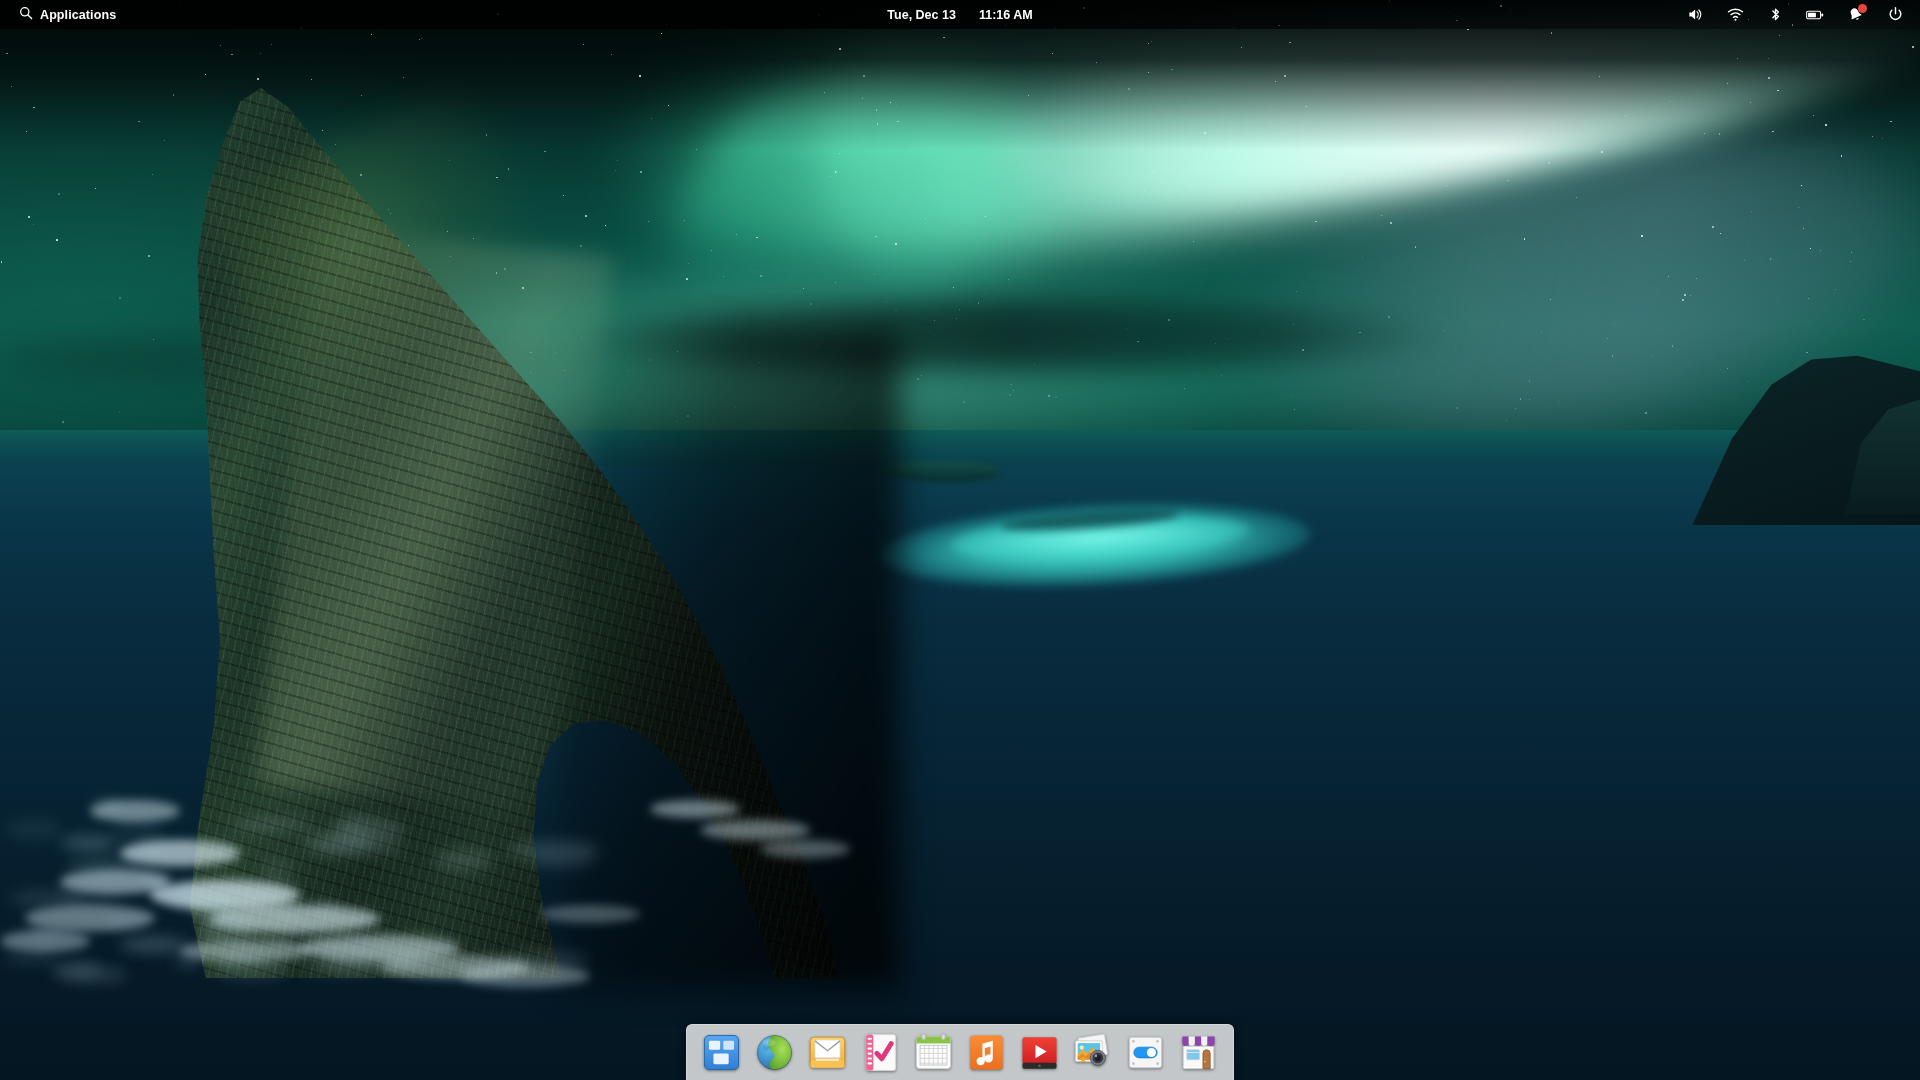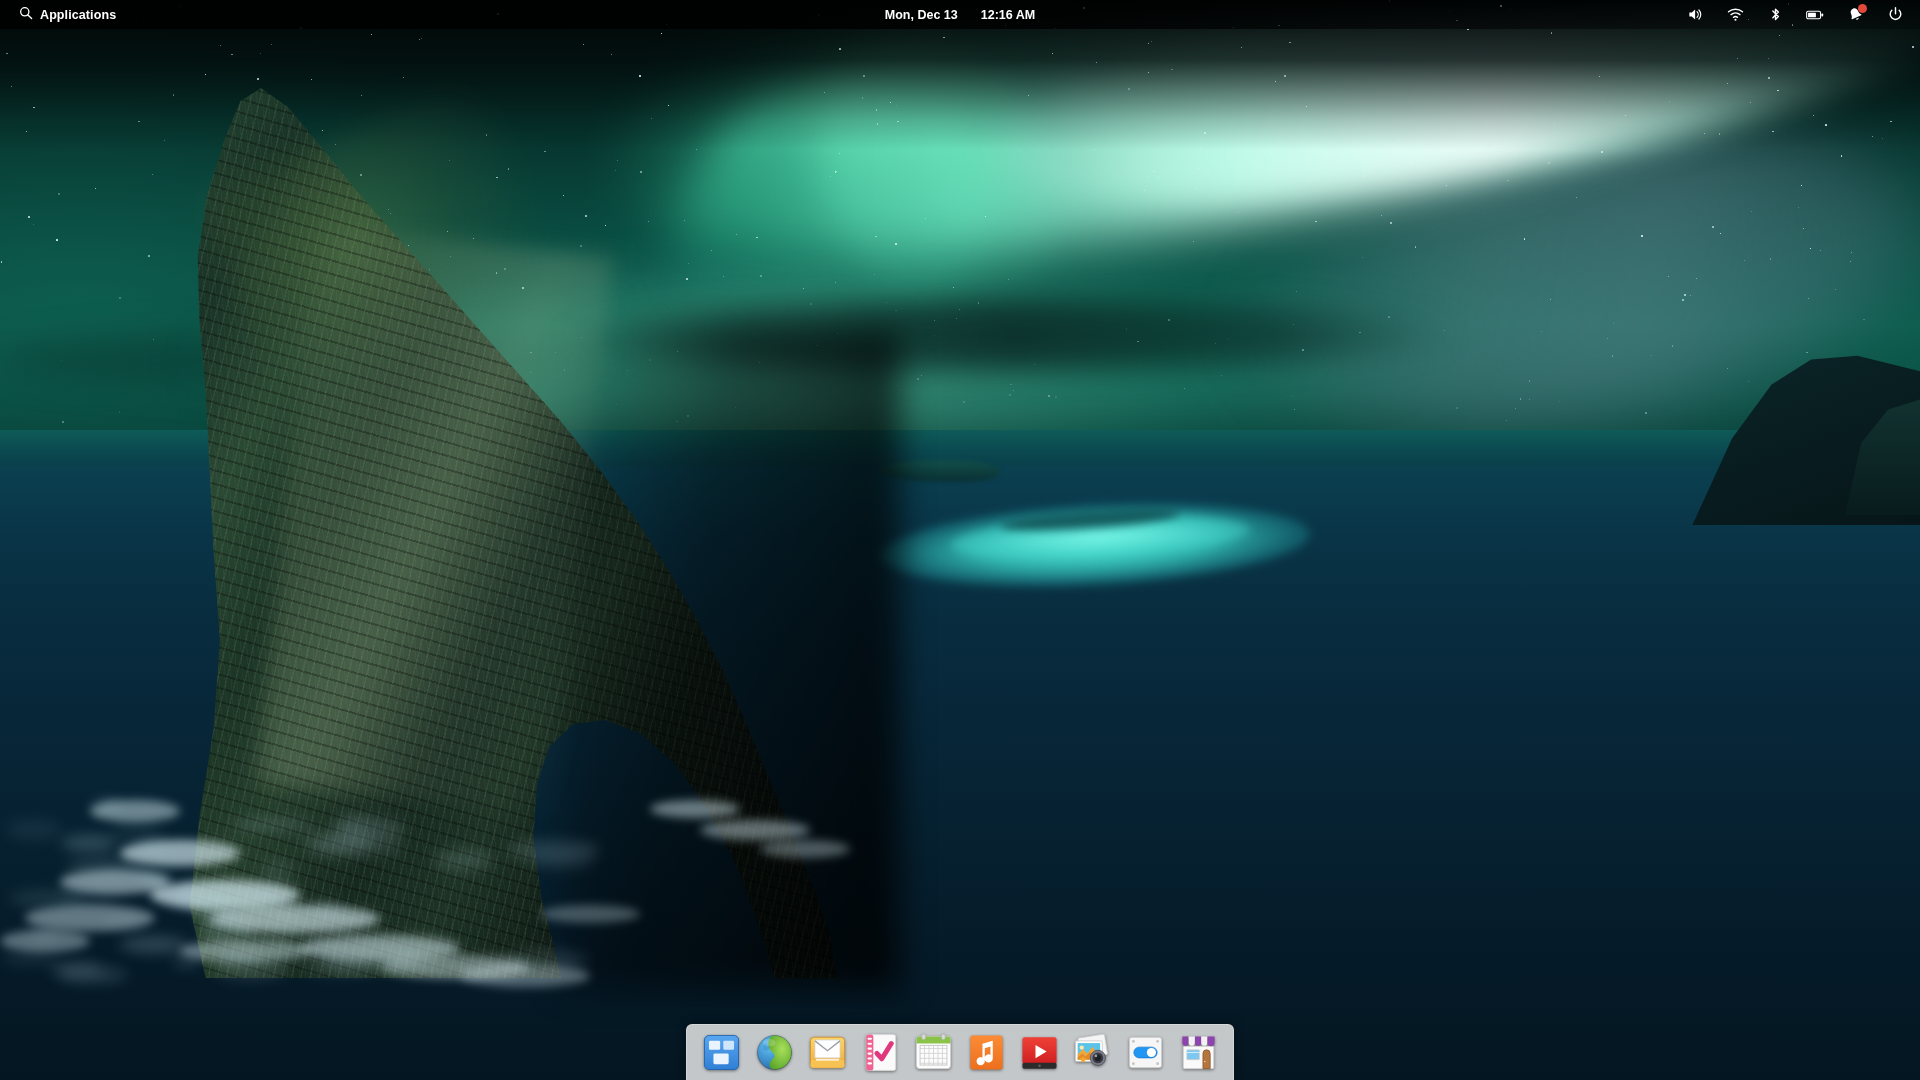--- a/index.html
+++ b/index.html
@@ -946,22 +946,22 @@
           <svg width="14" height="14" viewBox="0 0 16 16">
             <circle cx="6.6" cy="6.6" r="4.7" fill="none" stroke="#fff" stroke-width="1.5"></circle>
             <line x1="10.2" y1="10.2" x2="14.4" y2="14.4" stroke="#fff" stroke-width="1.6" stroke-linecap="round"></line>
           </svg>
         </span>
         <span id="apps-label">Applications</span>
       </div>
     </div>
 
     <div id="panel-center">
-      <span class="clock-txt">Mon, Dec 13</span>
-      <span class="clock-txt">12:16 AM</span>
+      <span class="clock-txt">Tue, Dec 13</span>
+      <span class="clock-txt">11:16 AM</span>
     </div>
 
     <div id="panel-right">
 
       <div class="tray-ico">
         <svg width="17" height="17" viewBox="0 0 18 18">
           <path d="M2.5 6.8h2.6L8.6 3.6v10.8L5.1 11.2H2.5z" fill="#fff"></path>
           <path d="M10.6 5.9a4.4 4.4 0 0 1 0 6.2" fill="none" stroke="#fff" stroke-width="1.25" stroke-linecap="round"></path>
           <path d="M12.6 4.2a6.9 6.9 0 0 1 0 9.6" fill="none" stroke="#fff" stroke-width="1.25" stroke-linecap="round"></path>
         </svg>

